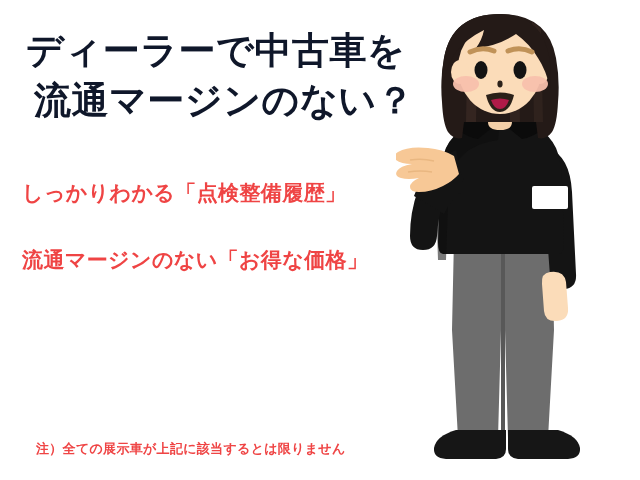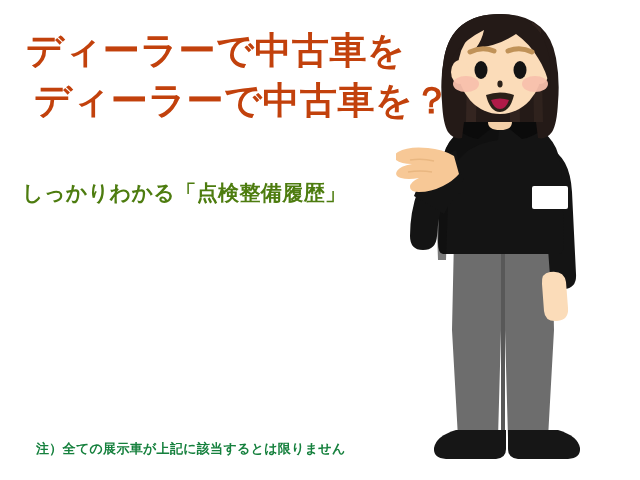--- a/index.html
+++ b/index.html
@@ -18,55 +18,55 @@
     background: #ffffff;
     overflow: hidden;
   }
 
   
   .headline {
     position: absolute;
     left: 0;
     top: 26px;
     width: 420px;
-    color: #c2410c;
+    color: #0f172a;
     font-size: 37px;
     font-weight: 700;
     line-height: 1.36;
     letter-spacing: 0.5px;
     white-space: nowrap;
   }
   .headline-line { display: block; }
   .headline-line.l1 { padding-left: 26px; }
   .headline-line.l2 { padding-left: 34px; }
 
   
   .benefits {
     position: absolute;
     left: 22px;
     top: 182px;
     width: 470px;
   }
   .benefit-item {
-    color: #4d7c0f;
+    color: #ef4444;
     font-size: 21px;
     font-weight: 700;
     line-height: 1;
     letter-spacing: 0.4px;
     height: 40px;
     white-space: nowrap;
   }
   .benefit-item + .benefit-item { margin-top: 27px; }
 
   
   .footnote {
     position: absolute;
     left: 36px;
     top: 440px;
-    color: #15803d;
+    color: #ef4444;
     font-size: 13px;
     font-weight: 700;
     letter-spacing: 0.3px;
     white-space: nowrap;
   }
 
   
   .illustration {
     position: absolute;
     left: 396px;
@@ -76,25 +76,26 @@
   }
   .illustration svg { display: block; width: 100%; height: 100%; }
 </style>
 </head>
 <body>
 
 <div id="poster">
 
   <div class="headline">
     <span class="headline-line l1">ディーラーで中古車を</span>
-    <span class="headline-line l2">ディーラーで中古車を？</span>
+    <span class="headline-line l2">流通マージンのない？</span>
   </div>
 
   <div class="benefits">
     <div class="benefit-item">しっかりわかる「点検整備履歴」</div>
+    <div class="benefit-item">流通マージンのない「お得な価格」</div>
   </div>
 
   <div class="footnote">注）全ての展示車が上記に該当するとは限りません</div>
 
   <div class="illustration">
     <svg viewBox="0 0 244 480" xmlns="http://www.w3.org/2000/svg" aria-hidden="true">
 
       <g>
         <path d="M58 238 H156 L158 330 L152 438 H112 L109 330 H105 L102 438 H62 L56 330 Z" fill="#6d6d6d"></path>
         <rect x="105" y="246" width="4" height="188" fill="#585858"></rect>

